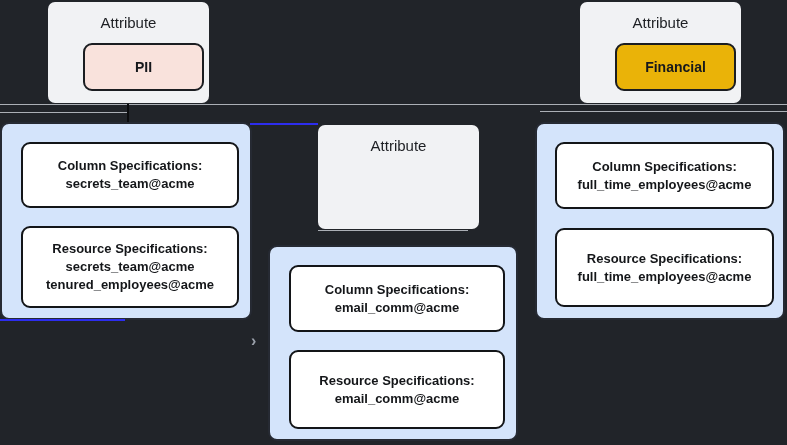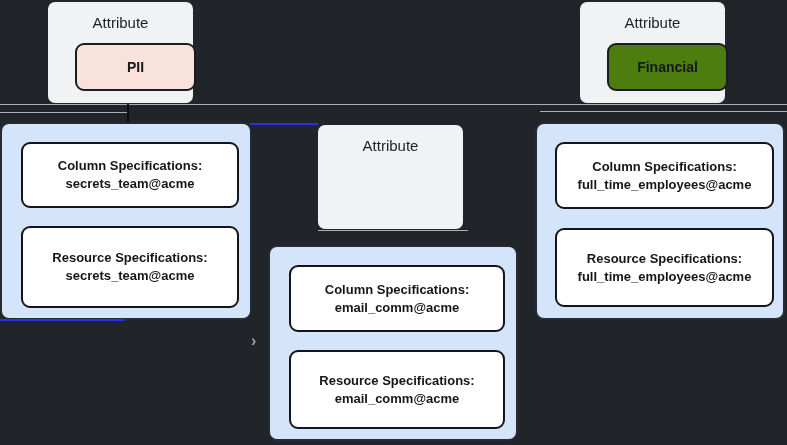--- a/index.html
+++ b/index.html
@@ -9,21 +9,21 @@
     width: 787px;
     height: 445px;
     background: #212429;
     overflow: hidden;
     font-family: "Liberation Sans", sans-serif;
   }
 
   
   .attr-card {
     position: absolute;
-    width: 145px;
+    width: 161px;
     height: 101px;
     background: #f1f2f4;
     border-radius: 7px;
     display: flex;
     flex-direction: column;
     align-items: center;
     padding-top: 11px;
     z-index: 3;
   }
   .attr-title {
@@ -39,21 +39,21 @@
     border-radius: 9px;
     display: flex;
     align-items: center;
     justify-content: center;
     font-size: 14px;
     font-weight: bold;
     color: #16181c;
     margin-left: 30px;
   }
   .pill-pii       { background: #f9e2dc; }
-  .pill-financial { background: #4d7c0f; }
+  .pill-financial { background: #eab308; }
   .pill-email     { background: #fdecb0; }
 
   .card-pii       { left: 48px;  top: 2px; }
   .card-financial { left: 580px; top: 2px; }
   .card-email     { left: 318px; top: 125px; height: 104px; z-index: 3; }
 
   
   .group {
     position: absolute;
     background: #d4e4fb;
@@ -125,20 +125,21 @@
   </div>
 
   <div class="group group-left">
     <div class="spec-box" style="left:19px; top:18px; width:218px; height:66px;">
       <div>Column Specifications:</div>
       <div>secrets_team@acme</div>
     </div>
     <div class="spec-box" style="left:19px; top:102px; width:218px; height:82px;">
       <div>Resource Specifications:</div>
       <div>secrets_team@acme</div>
+      <div>tenured_employees@acme</div>
     </div>
   </div>
 
   <div class="group group-middle">
     <div class="spec-box" style="left:19px; top:18px; width:216px; height:67px;">
       <div>Column Specifications:</div>
       <div>email_comm@acme</div>
     </div>
     <div class="spec-box" style="left:19px; top:103px; width:216px; height:79px;">
       <div>Resource Specifications:</div>

